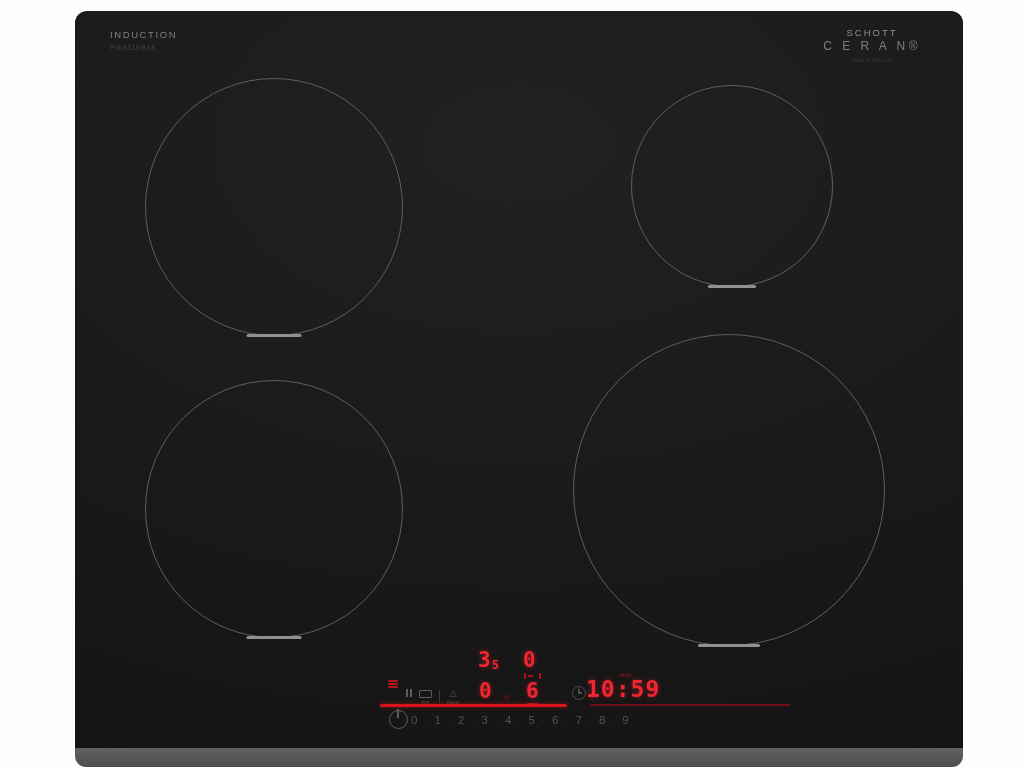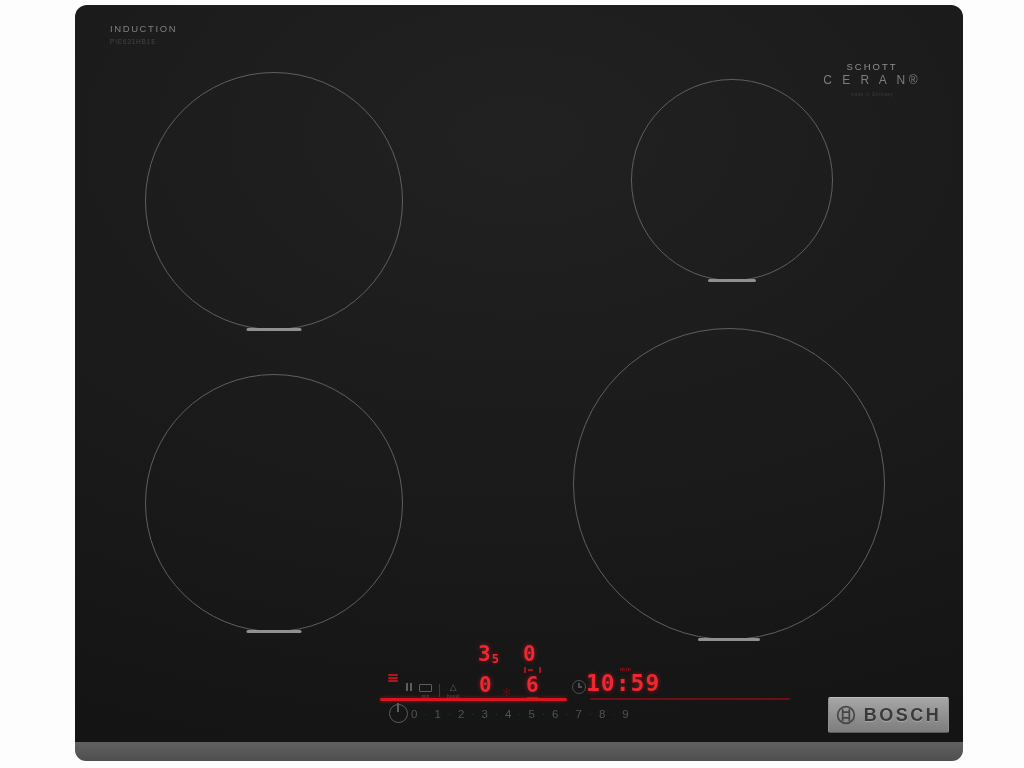--- a/index.html
+++ b/index.html
@@ -1,31 +1,31 @@
 <!DOCTYPE html>
 <html><head>
 <meta charset="utf-8">
 <style>
   html,body{margin:0;padding:0;background:#ffffff;}
   .stage{position:relative;width:1024px;height:768px;background:#fdfdfd;overflow:hidden;
          font-family:"Liberation Sans",sans-serif;}
   
-  .hob{position:absolute;left:75px;top:5px;width:888px;height:756px;}
+  .hob{position:absolute;left:75px;top:11px;width:888px;height:756px;}
   .glass{position:absolute;left:0;top:0;width:888px;height:737px;
          background:radial-gradient(ellipse 120% 90% at 50% 18%, #212121 0%, #1a1a1a 55%, #141414 100%);
          border-radius:12px 12px 0 0;}
   .trim{position:absolute;left:0;top:737px;width:888px;height:19px;
         background:linear-gradient(180deg,#616161,#4e4e4e);
         border-radius:0 0 11px 11px;}
   
   .induction{position:absolute;left:35px;top:18px;color:#7f7f7f;font-size:9.5px;
              letter-spacing:1.6px;font-weight:400;}
   .model{position:absolute;left:35px;top:33px;color:#464646;font-size:6.5px;letter-spacing:.8px;}
   .schott{position:absolute;right:42px;top:16px;text-align:center;color:#8f8f8f;line-height:1.25;}
-  .schott .l1{font-size:9.5px;letter-spacing:2px;margin-top:40px;}
+  .schott .l1{font-size:9.5px;letter-spacing:2px;}
   .schott .l2{font-size:12px;letter-spacing:3.5px;color:#7d7d7d;}
   .schott .l3{font-size:4.5px;color:#3a3a3a;letter-spacing:.5px;margin-top:4px;}
   
   .zone{position:absolute;border:1px solid #5f5f5f;border-radius:50%;}
   .zone .tick{position:absolute;left:50%;bottom:-2px;transform:translateX(-50%);
               height:3px;background:#909090;border-radius:2px;}
   
   .seg{font-family:"DejaVu Sans Mono",monospace;font-weight:700;color:#ee2730;
        text-shadow:0 0 5px rgba(235,30,45,.55);line-height:1;}
   .seg.big{font-size:21px;}
@@ -167,24 +167,17 @@
         <span class="d">·</span>
         <span class="n">6</span>
         <span class="d">·</span>
         <span class="n">7</span>
         <span class="d">·</span>
         <span class="n">8</span>
         <span class="d">·</span>
         <span class="n">9</span>
       </div>
 
-      <div class="badge">
-        <svg width="20" height="20" viewBox="0 0 24 24">
-          <circle cx="12" cy="12" r="10" fill="none" stroke="#454545" stroke-width="2"></circle>
-          <path d="M8 4.5 V19.5 M16 4.5 V19.5 M8 8.5 H16 M8 15.5 H16" stroke="#454545" stroke-width="2" fill="none"></path>
-        </svg>
-        <span class="word">BOSCH</span>
-      </div>
 
     </div>
     <div class="trim"></div>
   </div>
 </div>
 
 </body></html>

